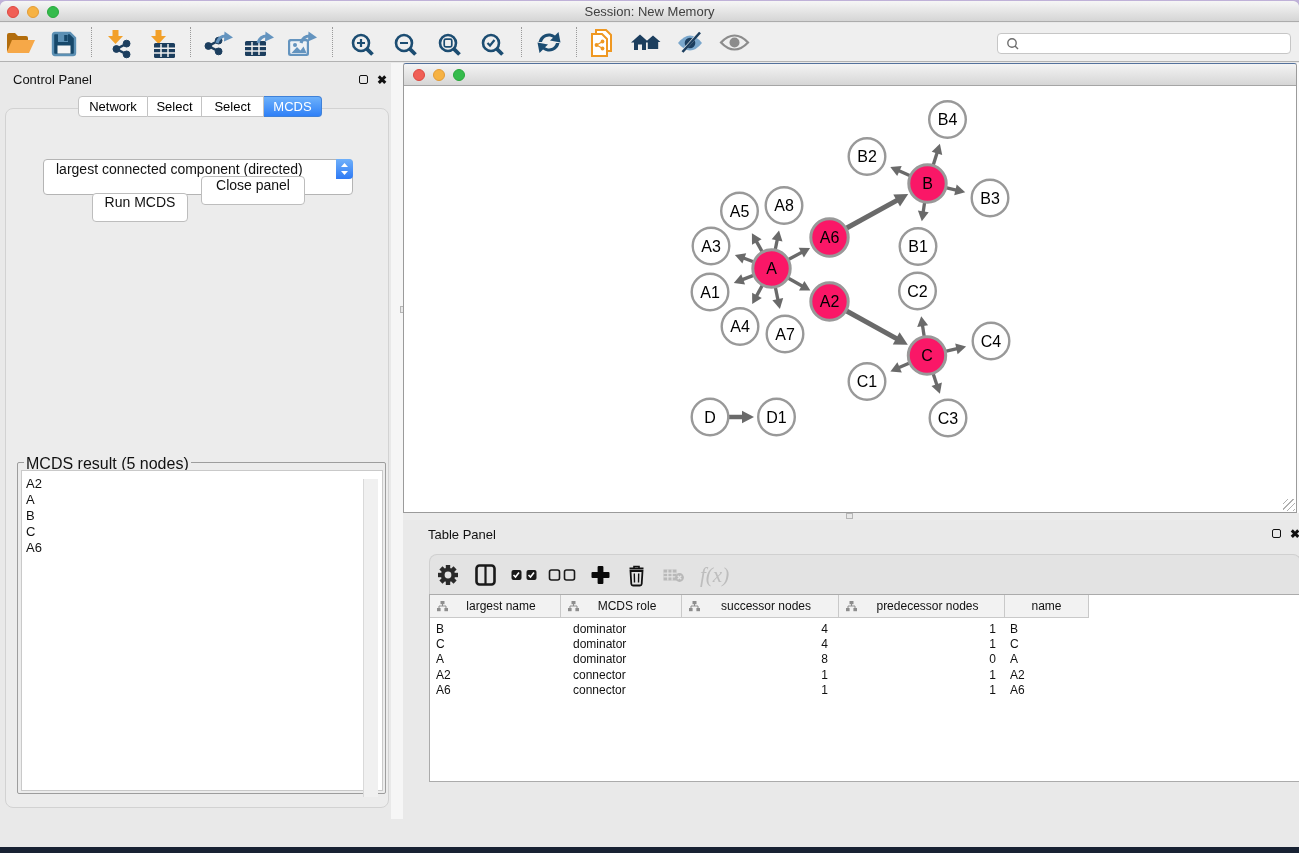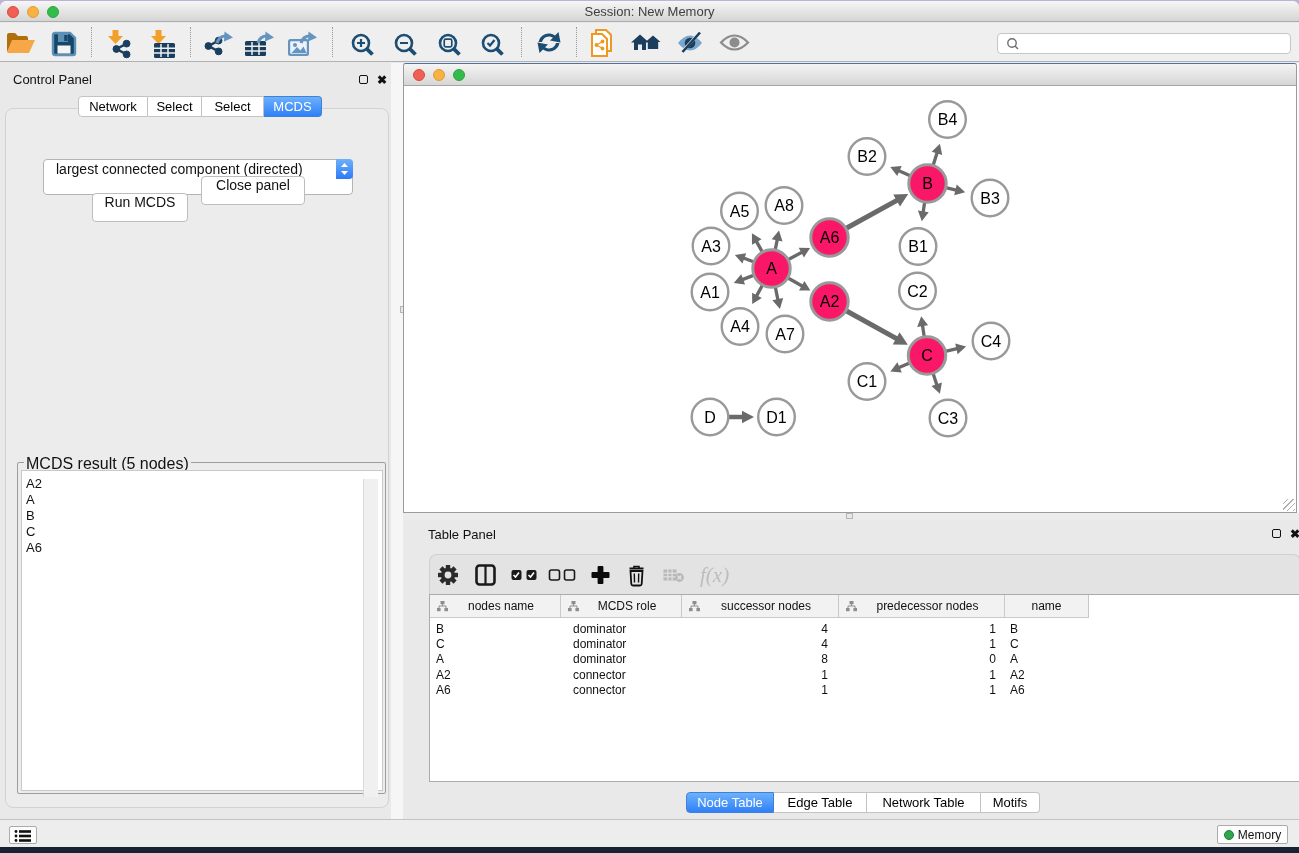--- a/index.html
+++ b/index.html
@@ -343,21 +343,21 @@
   <text x="270" y="27" font-family="Liberation Serif, serif" font-style="italic" font-size="21" fill="#bdbdbd">f(x)</text>
 </svg>
 </div>
     <div class="tbl">
       <div class="tbl-header">
         <div class="hcell" style="width:131px;"><svg class="sorticon" width="11" height="11" viewBox="0 0 11 11">
               <rect x="3.5" y="0" width="4" height="3.2" fill="#8d8d8d"></rect>
               <rect x="0" y="7" width="3.6" height="3.2" fill="#8d8d8d"></rect>
               <rect x="7.4" y="7" width="3.6" height="3.2" fill="#8d8d8d"></rect>
               <path d="M5.5 3v2M2 7V5h7v2" stroke="#8d8d8d" fill="none" stroke-width="1"></path>
-            </svg><span style="margin-left:12px">nodes name</span></div>
+            </svg><span style="margin-left:12px">largest name</span></div>
         <div class="hcell" style="width:121px;"><svg class="sorticon" width="11" height="11" viewBox="0 0 11 11">
               <rect x="3.5" y="0" width="4" height="3.2" fill="#8d8d8d"></rect>
               <rect x="0" y="7" width="3.6" height="3.2" fill="#8d8d8d"></rect>
               <rect x="7.4" y="7" width="3.6" height="3.2" fill="#8d8d8d"></rect>
               <path d="M5.5 3v2M2 7V5h7v2" stroke="#8d8d8d" fill="none" stroke-width="1"></path>
             </svg><span style="margin-left:12px">MCDS role</span></div>
         <div class="hcell" style="width:157px;"><svg class="sorticon" width="11" height="11" viewBox="0 0 11 11">
               <rect x="3.5" y="0" width="4" height="3.2" fill="#8d8d8d"></rect>
               <rect x="0" y="7" width="3.6" height="3.2" fill="#8d8d8d"></rect>
               <rect x="7.4" y="7" width="3.6" height="3.2" fill="#8d8d8d"></rect>
@@ -392,39 +392,22 @@
 <div class="trow" style="left:253px;top:71.7px;width:145px;text-align:right;">1</div>
 <div class="trow" style="left:410px;top:71.7px;width:156px;text-align:right;">1</div>
 <div class="trow" style="left:580px;top:71.7px;">A2</div>
 <div class="trow" style="left:6px;top:87.1px;">A6</div>
 <div class="trow" style="left:143px;top:87.1px;">connector</div>
 <div class="trow" style="left:253px;top:87.1px;width:145px;text-align:right;">1</div>
 <div class="trow" style="left:410px;top:87.1px;width:156px;text-align:right;">1</div>
 <div class="trow" style="left:580px;top:87.1px;">A6</div>
         </div>
     </div>
-    <div class="btabs">
-      <div class="tab first sel" style="width:88px">Node Table</div>
-        <div class="tab" style="width:93px">Edge Table</div>
-        <div class="tab" style="width:114px">Network Table</div>
-        <div class="tab last" style="width:59px">Motifs</div>
-    </div>
   </div>
 
-  <div class="statusbar">
-    <div class="listbtn"><svg width="18" height="14" viewBox="0 0 18 14" style="margin-top:2px">
-      <circle cx="2" cy="2.5" r="1.4" fill="#111"></circle>
-          <circle cx="2" cy="7" r="1.4" fill="#111"></circle>
-          <circle cx="2" cy="11.5" r="1.4" fill="#111"></circle>
-      <rect x="5" y="1.2" width="12" height="2.6" fill="#111"></rect>
-          <rect x="5" y="5.7" width="12" height="2.6" fill="#111"></rect>
-          <rect x="5" y="10.2" width="12" height="2.6" fill="#111"></rect>
-    </svg></div>
-    <div class="membtn"><span style="display:inline-block;width:10px;height:10px;border-radius:50%;background:#2fa64d;border:1px solid #1e8038;vertical-align:-1px;margin-right:4px;"></span>Memory</div>
-  </div>
 </div>
 
 <svg width="1299" height="853" style="position:absolute;left:0;top:0;pointer-events:none">
 <line x1="756.1" y1="274.4" x2="740.4" y2="280.4" stroke="#6a6a6a" stroke-width="3.3"></line>
 <polygon points="733.8,282.9 741.2,274.2 745.1,284.5" fill="#6a6a6a"></polygon>
 <line x1="756.0" y1="262.7" x2="741.5" y2="257.3" stroke="#6a6a6a" stroke-width="3.3"></line>
 <polygon points="734.9,254.9 746.2,253.2 742.4,263.5" fill="#6a6a6a"></polygon>
 <line x1="763.6" y1="283.0" x2="755.5" y2="297.9" stroke="#6a6a6a" stroke-width="3.3"></line>
 <polygon points="752.2,304.1 752.1,292.7 761.8,297.9" fill="#6a6a6a"></polygon>
 <line x1="763.5" y1="254.1" x2="755.3" y2="239.4" stroke="#6a6a6a" stroke-width="3.3"></line>

